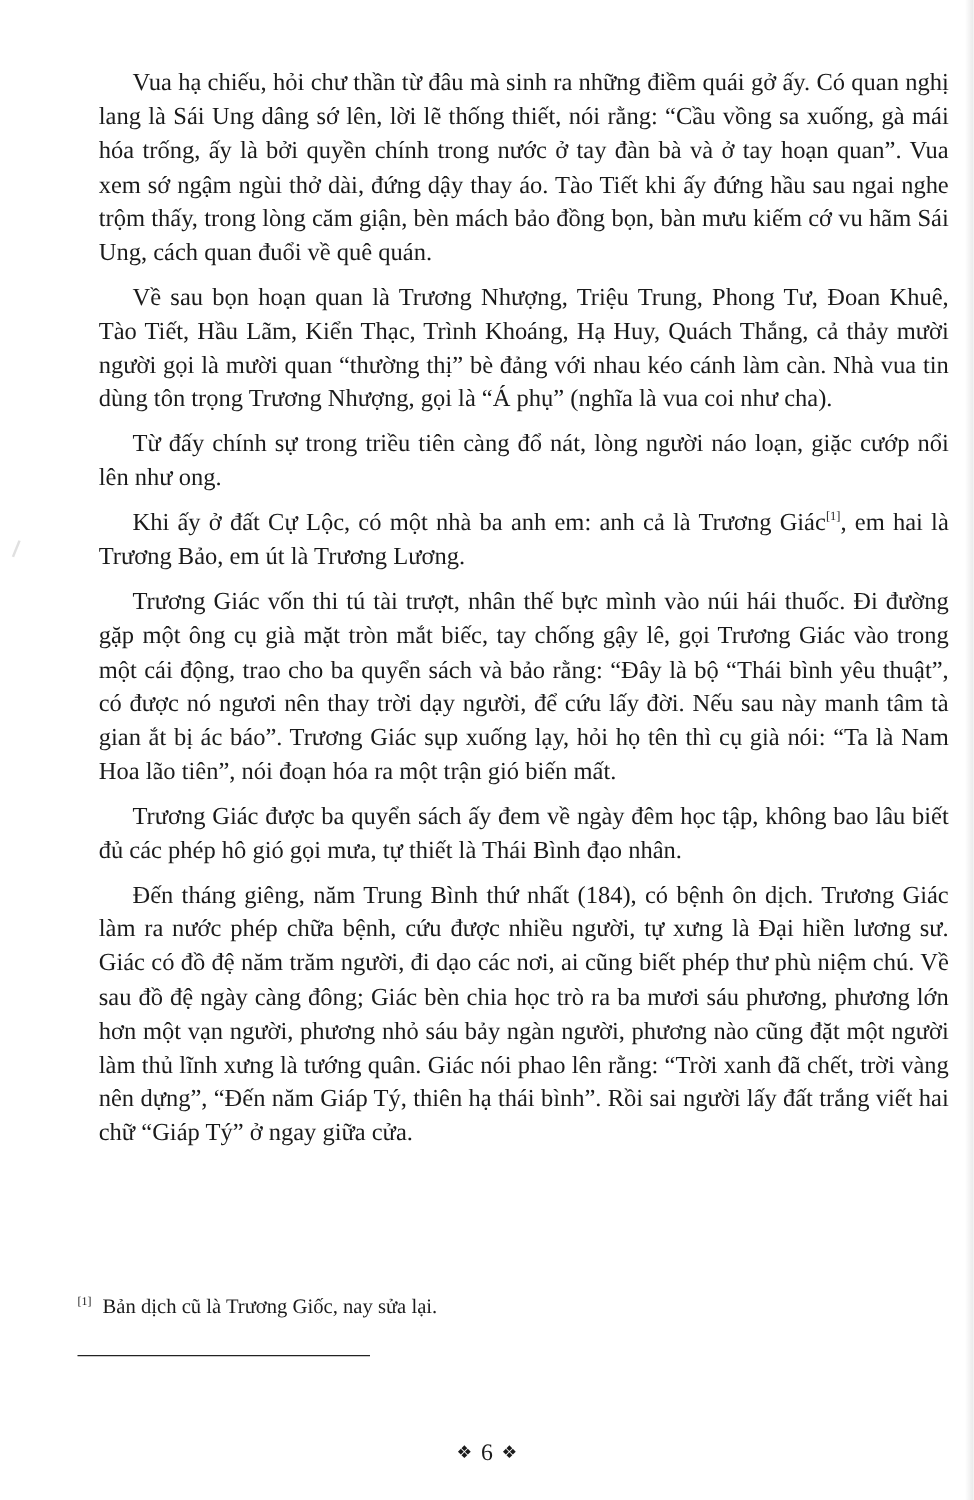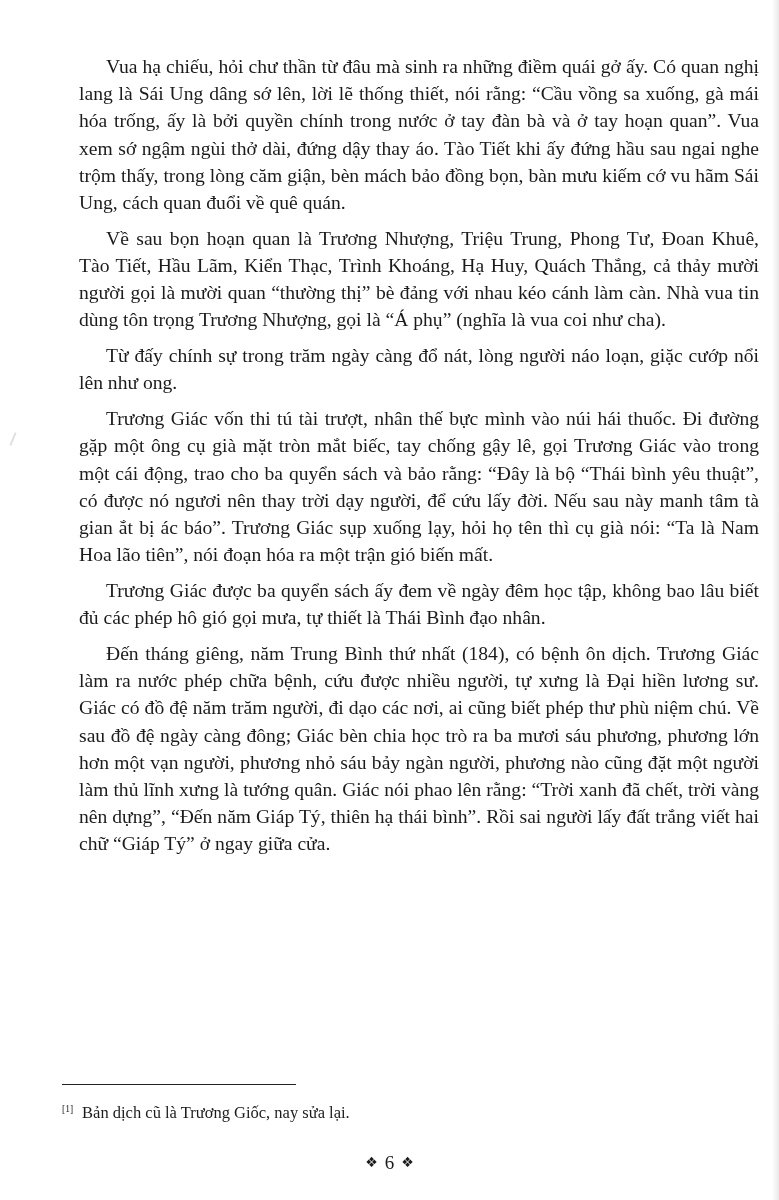--- a/index.html
+++ b/index.html
@@ -21,41 +21,42 @@
   }
   .body-text p {
     margin: 0 0 8.6px 0; text-indent: 27px; text-align: justify;
   }
   sup.fn-ref { font-size: 10px; line-height: 0; vertical-align: 8px; }
   .footnote-rule {
     position: absolute; left: 62px; top: 1084px; width: 234px; height: 0;
     border-top: 1.6px solid #222;
   }
   .footnote {
-    position: absolute; left: 62px; top: 1093px; width: 680px;
-    font-size: 16.5px; line-height: 32px;
+    position: absolute; left: 62px; top: 1031px; width: 680px;
+    font-size: 16.5px; line-height: 22px;
   }
   .footnote .fn-mark { font-size: 9.5px; vertical-align: 6px; margin-right: 9px; }
   .page-number {
     position: absolute; left: 0; width: 779px; top: 1150px; text-align: center;
     font-size: 19px; line-height: 24px;
   }
   .page-number .orn { font-family: "DejaVu Sans", sans-serif; font-size: 14px; vertical-align: 2px; }
   .page-number .num { margin: 0 7px; }
 </style>
 </head>
 <body>
 
 <div class="right-edge"></div>
 <div class="scan-mark"></div>
 
 <div class="body-text">
   <p>Vua hạ chiếu, hỏi chư thần từ đâu mà sinh ra những điềm quái gở ấy. Có quan nghị lang là Sái Ung dâng sớ lên, lời lẽ thống thiết, nói rằng: “Cầu vồng sa xuống, gà mái hóa trống, ấy là bởi quyền chính trong nước ở tay đàn bà và ở tay hoạn quan”. Vua xem sớ ngậm ngùi thở dài, đứng dậy thay áo. Tào Tiết khi ấy đứng hầu sau ngai nghe trộm thấy, trong lòng căm giận, bèn mách bảo đồng bọn, bàn mưu kiếm cớ vu hãm Sái Ung, cách quan đuổi về quê quán.</p>
   <p>Về sau bọn hoạn quan là Trương Nhượng, Triệu Trung, Phong Tư, Đoan Khuê, Tào Tiết, Hầu Lãm, Kiển Thạc, Trình Khoáng, Hạ Huy, Quách Thắng, cả thảy mười người gọi là mười quan “thường thị” bè đảng với nhau kéo cánh làm càn. Nhà vua tin dùng tôn trọng Trương Nhượng, gọi là “Á phụ” (nghĩa là vua coi như cha).</p>
-  <p>Từ đấy chính sự trong trăm ngày càng đổ nát, lòng người náo loạn, giặc cướp nổi lên như ong.</p>
+  <p>Từ đấy chính sự trong triều tiên càng đổ nát, lòng người náo loạn, giặc cướp nổi lên như ong.</p>
+  <p><span>Khi ấy ở đất Cự Lộc, có một nhà ba anh em: anh cả là Trương Giác</span><sup class="fn-ref">[1]</sup><span>, em hai là Trương Bảo, em út là Trương Lương.</span></p>
   <p>Trương Giác vốn thi tú tài trượt, nhân thế bực mình vào núi hái thuốc. Đi đường gặp một ông cụ già mặt tròn mắt biếc, tay chống gậy lê, gọi Trương Giác vào trong một cái động, trao cho ba quyển sách và bảo rằng: “Đây là bộ “Thái bình yêu thuật”, có được nó ngươi nên thay trời dạy người, để cứu lấy đời. Nếu sau này manh tâm tà gian ắt bị ác báo”. Trương Giác sụp xuống lạy, hỏi họ tên thì cụ già nói: “Ta là Nam Hoa lão tiên”, nói đoạn hóa ra một trận gió biến mất.</p>
   <p>Trương Giác được ba quyển sách ấy đem về ngày đêm học tập, không bao lâu biết đủ các phép hô gió gọi mưa, tự thiết là Thái Bình đạo nhân.</p>
   <p>Đến tháng giêng, năm Trung Bình thứ nhất (184), có bệnh ôn dịch. Trương Giác làm ra nước phép chữa bệnh, cứu được nhiều người, tự xưng là Đại hiền lương sư. Giác có đồ đệ năm trăm người, đi dạo các nơi, ai cũng biết phép thư phù niệm chú. Về sau đồ đệ ngày càng đông; Giác bèn chia học trò ra ba mươi sáu phương, phương lớn hơn một vạn người, phương nhỏ sáu bảy ngàn người, phương nào cũng đặt một người làm thủ lĩnh xưng là tướng quân. Giác nói phao lên rằng: “Trời xanh đã chết, trời vàng nên dựng”, “Đến năm Giáp Tý, thiên hạ thái bình”. Rồi sai người lấy đất trắng viết hai chữ “Giáp Tý” ở ngay giữa cửa.</p>
 </div>
 
 <div class="footnote-rule"></div>
 <div class="footnote">
   <span class="fn-mark">[1]</span><span>Bản dịch cũ là Trương Giốc, nay sửa lại.</span>
 </div>
 

